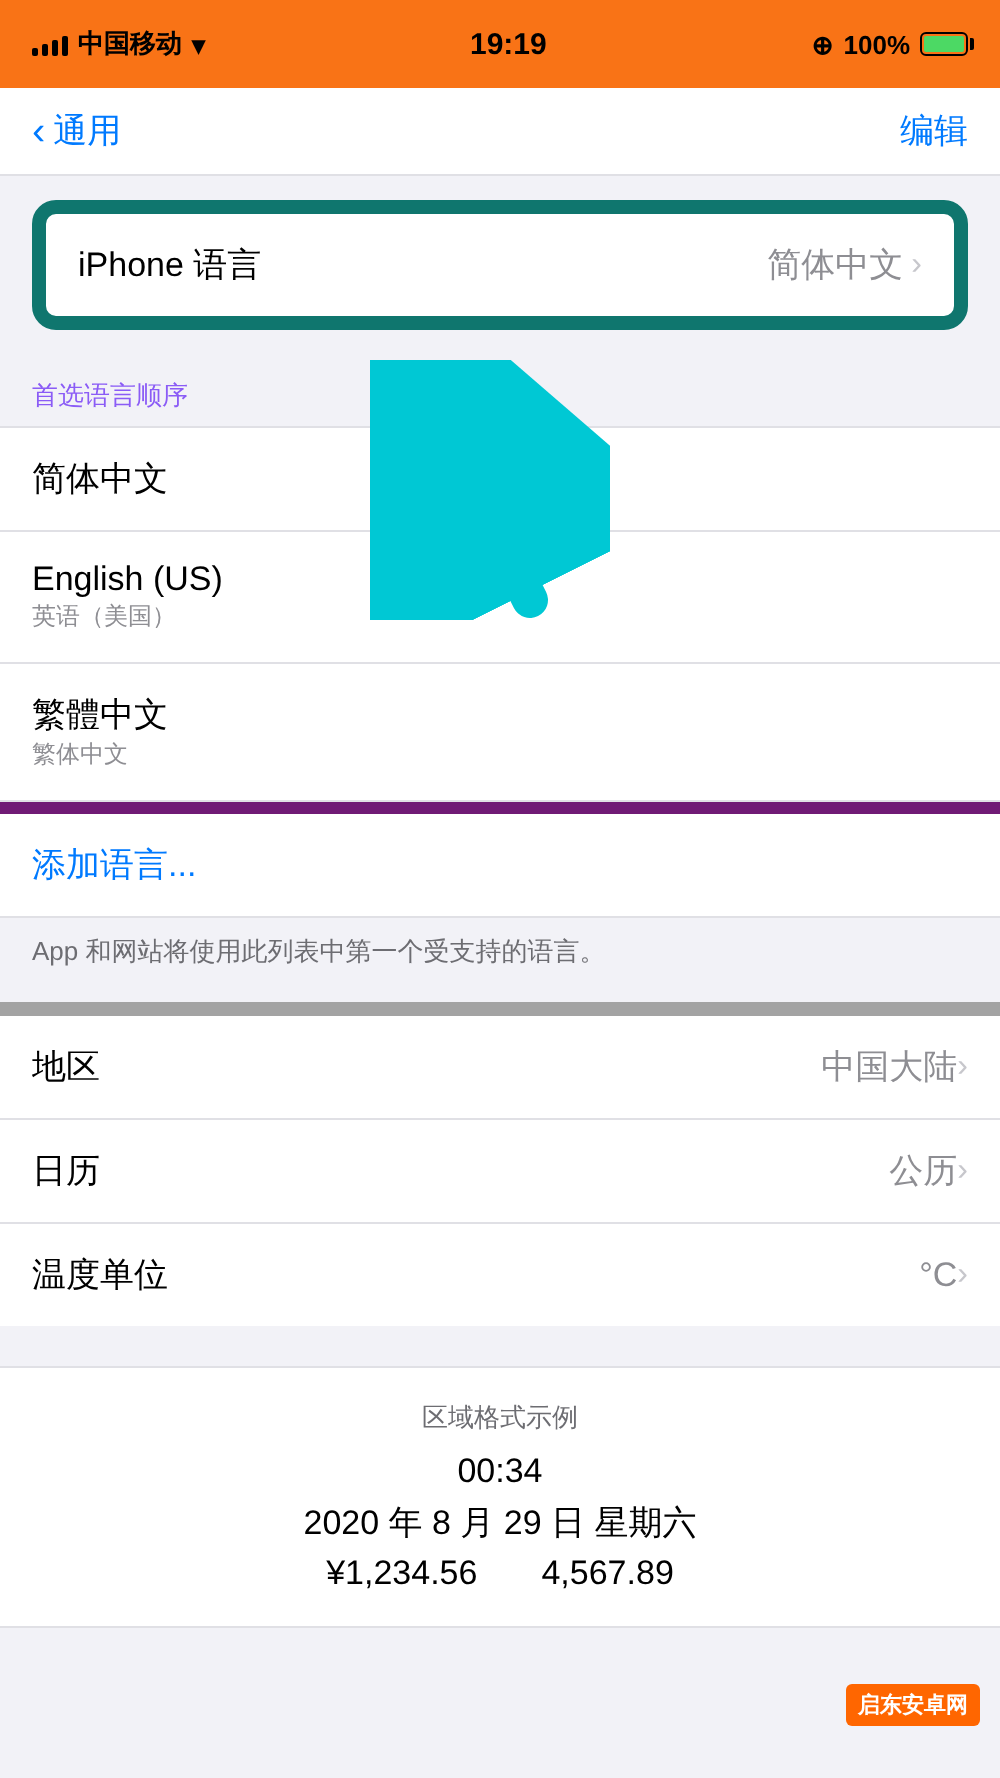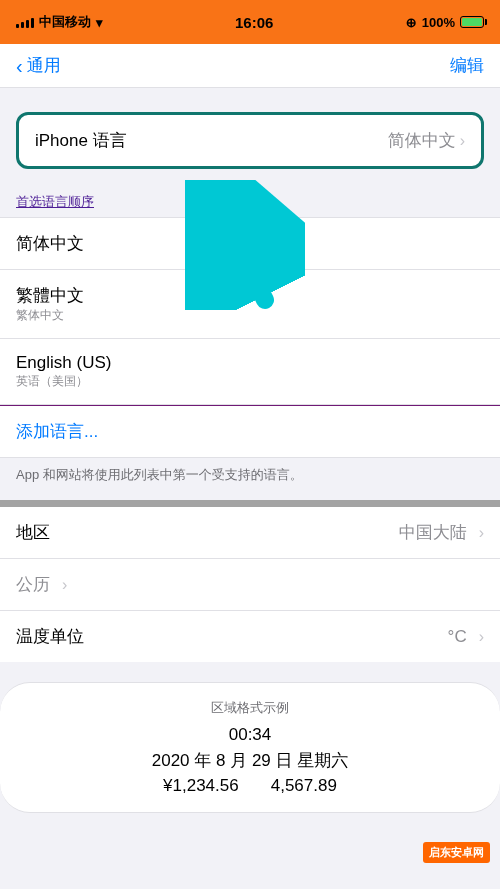--- a/index.html
+++ b/index.html
@@ -120,24 +120,24 @@
       cursor: pointer;
     }
 
     
     .content {
       padding: 12px 0;
     }
 
     
     .iphone-language-section {
-      margin: 12px 16px 16px 16px;
+      margin: 0 16px 16px 16px;
       background: #fff;
       border-radius: 12px;
-      border: 3px solid #0f766e;
+      border: 7px solid #0f766e;
       overflow: hidden;
     }
     .iphone-language-row {
       display: flex;
       align-items: center;
       justify-content: space-between;
       padding: 14px 16px;
     }
     .iphone-language-label {
       font-size: 17px;
@@ -152,22 +152,21 @@
     }
     .chevron {
       color: #c7c7cc;
       font-size: 16px;
     }
 
     
     .section-header {
       padding: 8px 16px 6px 16px;
       font-size: 13px;
-      color: #4c1d95;
-      text-decoration: underline;
+      color: #8b5cf6;
     }
     .card-row {
       display: flex;
       align-items: center;
       padding: 14px 16px;
       border-bottom: 1px solid #e0e0e5;
     }
     .card-row:last-child {
       border-bottom: none;
     }
@@ -180,21 +179,21 @@
       font-size: 12px;
       color: #8e8e93;
     }
 
     
     .add-language {
       padding: 14px 16px;
       font-size: 17px;
       color: #007aff;
       background: #fff;
-      border-top: 1px solid #701a75;
+      border-top: 6px solid #701a75;
       border-bottom: 1px solid #e0e0e5;
     }
 
     
     .info-text {
       padding: 8px 24px 16px 16px;
       font-size: 13px;
       color: #6d6d72;
       line-height: 1.4;
     }
@@ -217,32 +216,31 @@
     .region-label {
       flex: 1;
       font-size: 17px;
       color: #000;
     }
     .region-value {
       display: flex;
       align-items: center;
       color: #8e8e93;
       font-size: 17px;
-      gap: 12px;
+      gap: 0;
     }
 
     
     .format-example {
       margin-top: 20px;
       background: #fff;
       border-top: 1px solid #e0e0e5;
       border-bottom: 1px solid #e0e0e5;
       padding: 16px;
       text-align: center;
-      border-radius: 30px;
     }
     .format-title {
       font-size: 13px;
       color: #6d6d72;
       margin-bottom: 8px;
     }
     .format-time {
       font-size: 17px;
       color: #000;
       margin-bottom: 4px;
@@ -296,21 +294,21 @@
   <div class="status-left">
     <div class="signal-bars">
       <span style="height:4px"></span>
       <span style="height:6px"></span>
       <span style="height:8px"></span>
       <span style="height:10px"></span>
     </div>
     <span>中国移动</span>
     <span class="wifi-icon">▾</span>
   </div>
-  <div class="status-center">16:06</div>
+  <div class="status-center">19:19</div>
   <div class="status-right">
     <span>⊕</span>
     <span>100%</span>
     <div class="battery-body">
       <div class="battery-fill"></div>
     </div>
   </div>
 </div>
 
 <div class="nav-bar">
@@ -338,46 +336,47 @@
   <div class="lang-list">
 
     <div class="card-row">
       <div>
         <div class="card-row-label">简体中文</div>
       </div>
     </div>
 
     <div class="card-row">
       <div>
+        <div class="card-row-label">English (US)</div>
+        <div class="card-row-sub">英语（美国）</div>
+      </div>
+    </div>
+
+    <div class="card-row">
+      <div>
         <div class="card-row-label">繁體中文</div>
         <div class="card-row-sub">繁体中文</div>
-      </div>
-    </div>
-
-    <div class="card-row">
-      <div>
-        <div class="card-row-label">English (US)</div>
-        <div class="card-row-sub">英语（美国）</div>
       </div>
     </div>
 
     <div class="add-language">添加语言...</div>
   </div>
 
   <div class="info-text">App 和网站将使用此列表中第一个受支持的语言。</div>
 
   <div class="region-section">
     <div class="region-row">
       <span class="region-label">地区</span>
       <div class="region-value">
         <span>中国大陆</span>
         <span class="chevron">›</span>
       </div>
     </div>
     <div class="region-row">
+      <span class="region-label">日历</span>
       <div class="region-value">
         <span>公历</span>
         <span class="chevron">›</span>
       </div>
     </div>
     <div class="region-row">
       <span class="region-label">温度单位</span>
       <div class="region-value">
         <span>°C</span>
         <span class="chevron">›</span>

